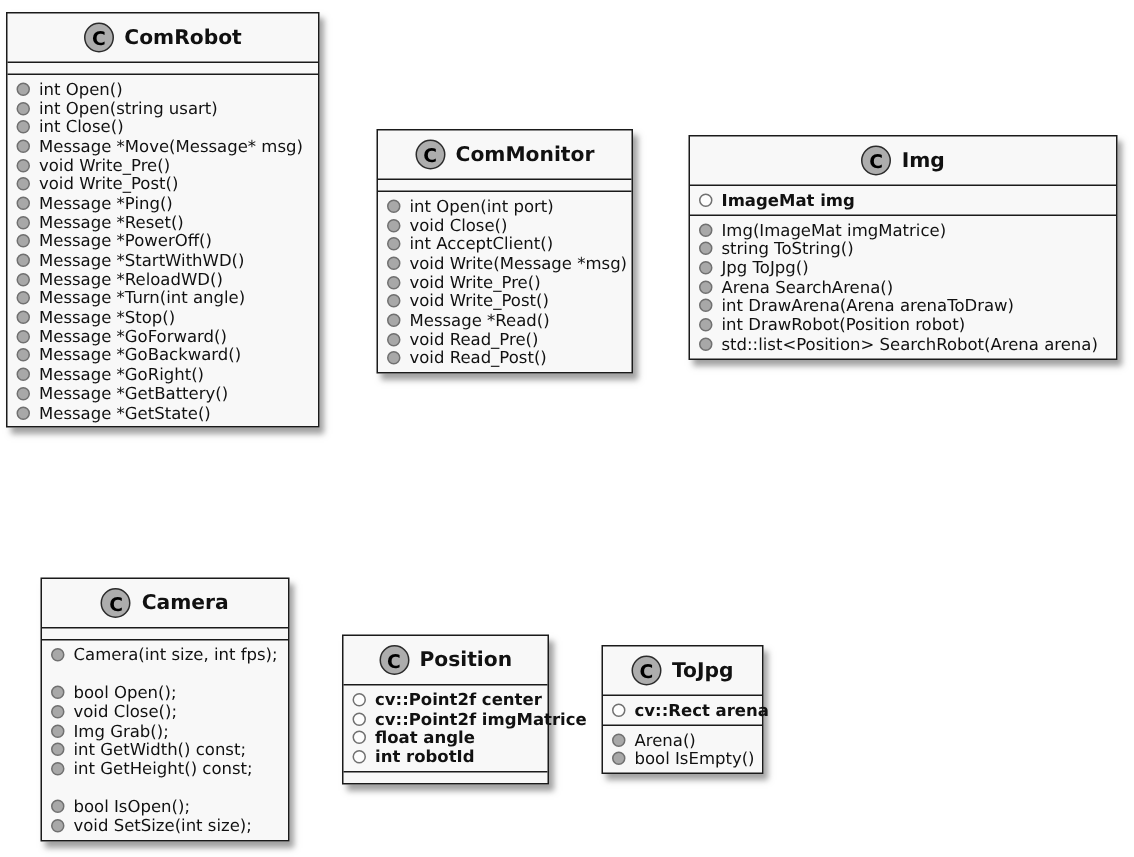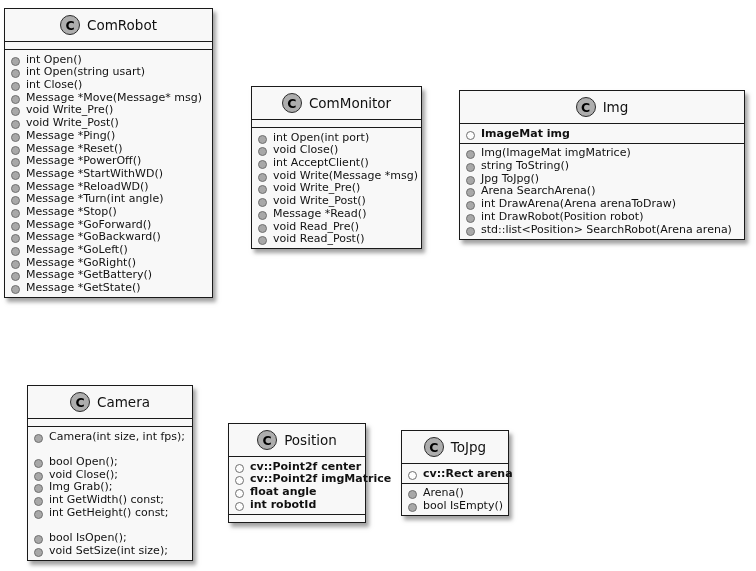--- a/index.html
+++ b/index.html
@@ -28,31 +28,31 @@
     border-bottom:1.5px solid var(--line);
   }
   .uml-circle{
     width:20px;height:20px;border-radius:50%;
     background:var(--circle-fill);
     border:1.5px solid #2b2b2b;
     display:flex;align-items:center;justify-content:center;
     font-weight:bold;font-size:12.5px;color:#000;
     box-sizing:border-box;flex:0 0 20px;
   }
-  .uml-title{font-size:13.5px;color:var(--text);white-space:nowrap;}
+  .uml-title{font-size:13.5px;color:var(--text);white-space:nowrap;font-weight:bold;}
   .uml-attrs{
     border-bottom:1.5px solid var(--line);
     padding:3px 6px;
     font-weight:bold;
   }
   .uml-attrs:empty{padding:0;height:7px;}
   .uml-methods{padding:3px 6px;}
   .uml-methods:empty{padding:0;height:7px;}
   .member{
-    display:flex;align-items:flex-end;gap:6px;
+    display:flex;align-items:center;gap:6px;
     height:12.7px;font-size:11px;color:var(--text);white-space:nowrap;
   }
   .bullet{
     width:7px;height:7px;border-radius:50%;
     box-sizing:content-box;flex:0 0 7px;
   }
   .bullet.filled{background:#a8a8a8;border:1px solid #707070;}
   .bullet.open{background:#fdfdfd;border:1px solid #707070;}
   
   #cls-comrobot  {left:4px;  top:8px;   width:209px;}
@@ -129,24 +129,20 @@
         <div class="member">
           <span class="bullet filled"></span>
           <span>Message *GoForward()</span>
         </div>
         <div class="member">
           <span class="bullet filled"></span>
           <span>Message *GoBackward()</span>
         </div>
         <div class="member">
           <span class="bullet filled"></span>
-          <span>Message *GoLeft()</span>
-        </div>
-        <div class="member">
-          <span class="bullet filled"></span>
           <span>Message *GoRight()</span>
         </div>
         <div class="member">
           <span class="bullet filled"></span>
           <span>Message *GetBattery()</span>
         </div>
         <div class="member">
           <span class="bullet filled"></span>
           <span>Message *GetState()</span>
         </div>

